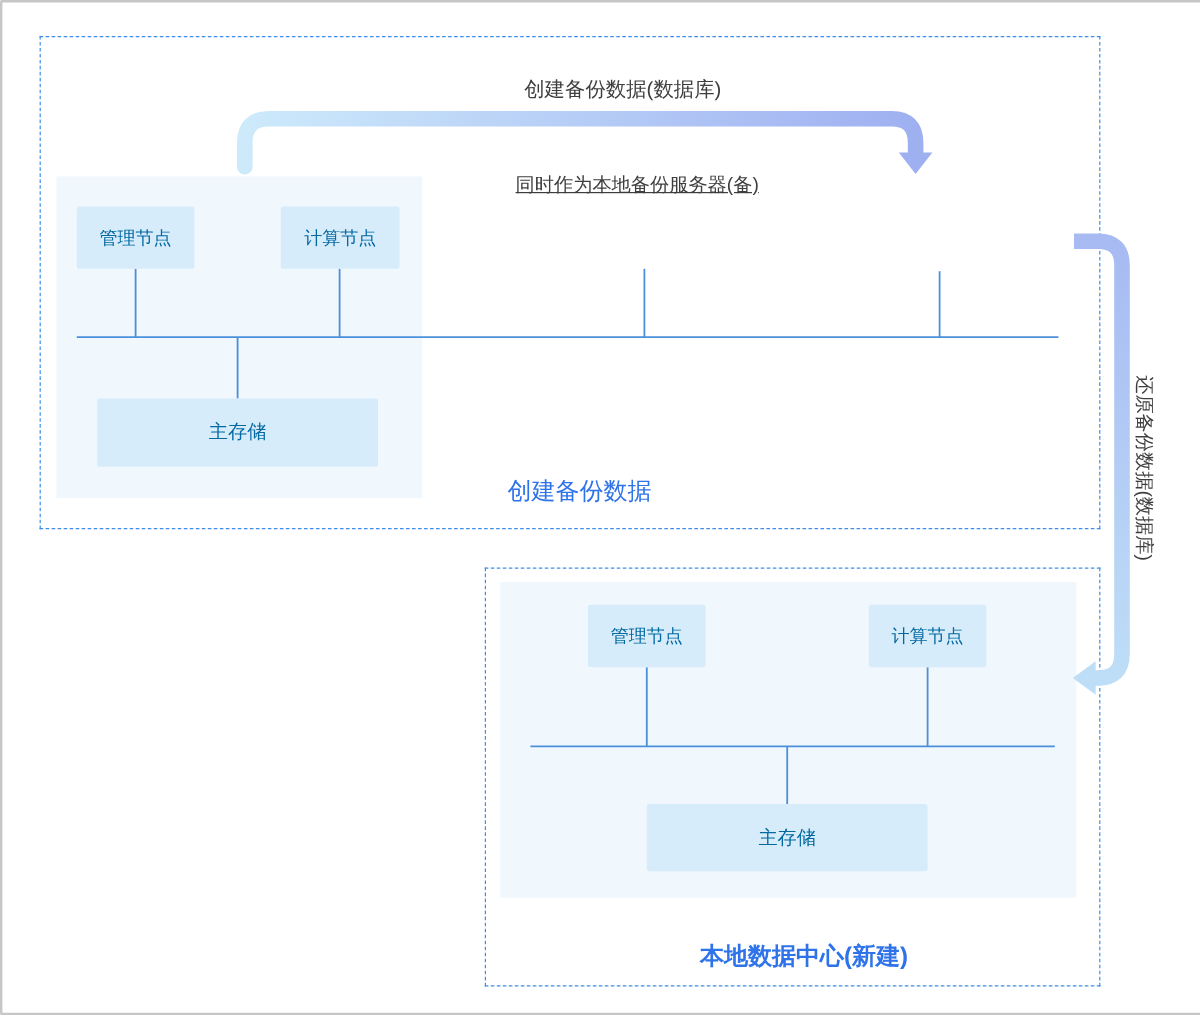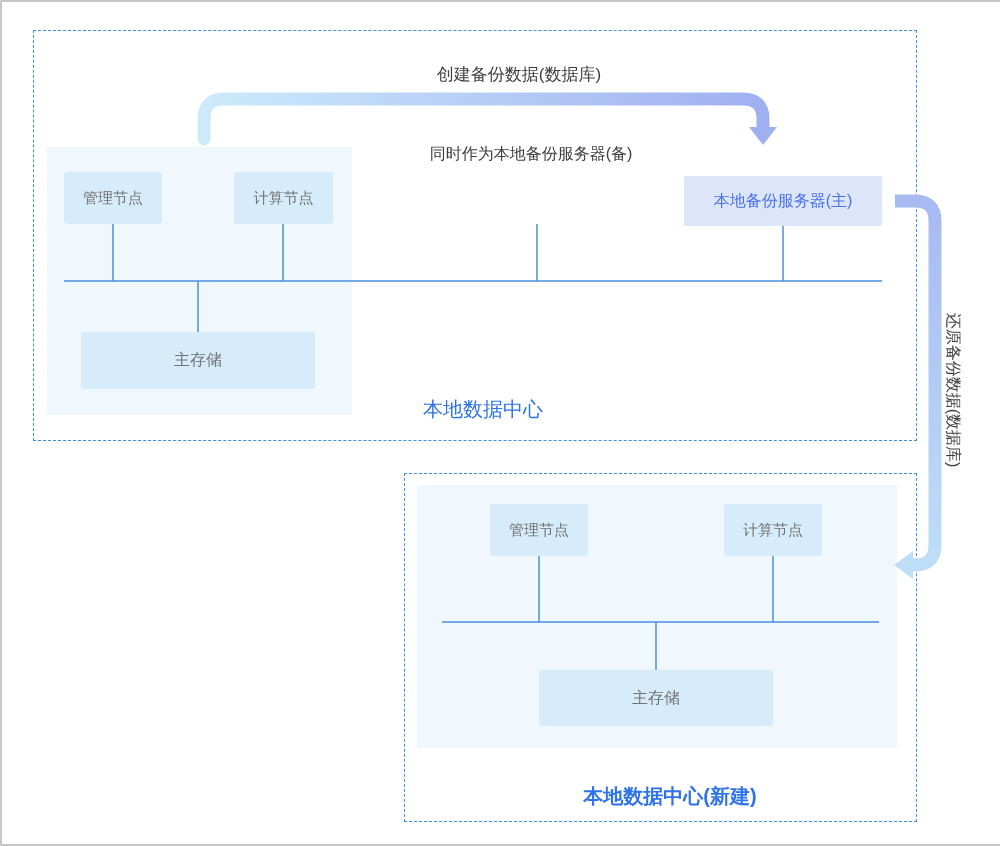--- a/index.html
+++ b/index.html
@@ -1,21 +1,21 @@
 <!DOCTYPE html>
 <html><head>
 <meta charset="utf-8">
 <style>
   html,body{margin:0;padding:0;background:#e9e9e9;font-family:"Liberation Sans","DejaVu Sans",sans-serif;}
   .frame{position:relative;width:996px;height:842px;margin:0 auto;background:#ffffff;
          border:2px solid #c6c6c6;border-radius:2px;overflow:hidden;padding-left:26px;}
   .dashed-rect{position:absolute;border:1px dashed #3e8ee9;background:transparent;}
   .panel{position:absolute;background:#f0f7fd;}
   .node{position:absolute;display:flex;align-items:center;justify-content:center;
-        background:#d7ecfb;color:#737373;font-size:15px;border-radius:2px;}
+        background:#d7ecfb;color:#0369a1;font-size:15px;border-radius:2px;}
   .node-mirror{background:linear-gradient(110deg,#c8e0f8 0%,#93a2ec 100%);
                color:#28407a;font-size:16px;}
   .node-backup{background:#dce5f9;color:#4a72e8;font-size:16px;}
   .flow-label{position:absolute;color:#3e3e3e;font-size:17px;text-align:center;}
   .flow-label-small{font-size:16px;}
   .dc-title{position:absolute;color:#2e73e9;font-size:20px;text-align:center;}
   .vert-label{position:absolute;left:961px;top:293px;width:190px;color:#3e3e3e;
               font-size:16px;text-align:center;transform:rotate(90deg);
               transform-origin:0 0;white-space:nowrap;}
   svg{position:absolute;left:0;top:0;}
@@ -64,27 +64,26 @@
       <polygon points="747,125 775,125 761,143" fill="#9fb0f1"></polygon>
     </g>
 
     <g>
       <path d="M 893 199 L 913 199 Q 933 199 933 219 L 933 543 Q 933 563 913 563 L 910 563" fill="none" stroke="url(#gradRestore)" stroke-width="13"></path>
       <polygon points="911,549 911,577 892,563" fill="#bedef7"></polygon>
     </g>
   </svg>
 
   <div class="flow-label" style="left:410px;top:61px;width:214px;">创建备份数据(数据库)</div>
-  <div class="flow-label flow-label-small" style="left:420px;top:142px;width:218px;">同时作为本地备份服务器(备)</div>
+  <div class="flow-label flow-label-small" style="left:420px;top:142px;width:218px;text-decoration:underline;">同时作为本地备份服务器(备)</div>
   <div class="vert-label">还原备份数据(数据库)</div>
 
   <div class="node" style="left:62px;top:170px;width:98px;height:52px;">管理节点</div>
   <div class="node" style="left:232px;top:170px;width:99px;height:52px;">计算节点</div>
-  <div class="node node-backup" style="left:682px;top:174px;width:198px;height:50px;">本地备份服务器(主)</div>
   <div class="node" style="left:79px;top:330px;width:234px;height:57px;font-size:16px;">主存储</div>
-  <div class="dc-title" style="left:400px;top:394px;width:162px;">本地数据中心</div>
+  <div class="dc-title" style="left:400px;top:394px;width:162px;">创建备份数据</div>
 
   <div class="node" style="left:488px;top:502px;width:98px;height:52px;">管理节点</div>
   <div class="node" style="left:722px;top:502px;width:98px;height:52px;">计算节点</div>
   <div class="node" style="left:537px;top:668px;width:234px;height:56px;font-size:16px;">主存储</div>
   <div class="dc-title" style="left:578px;top:781px;width:180px;font-weight:bold;">本地数据中心(新建)</div>
 
 </div>
 
 </body></html>

